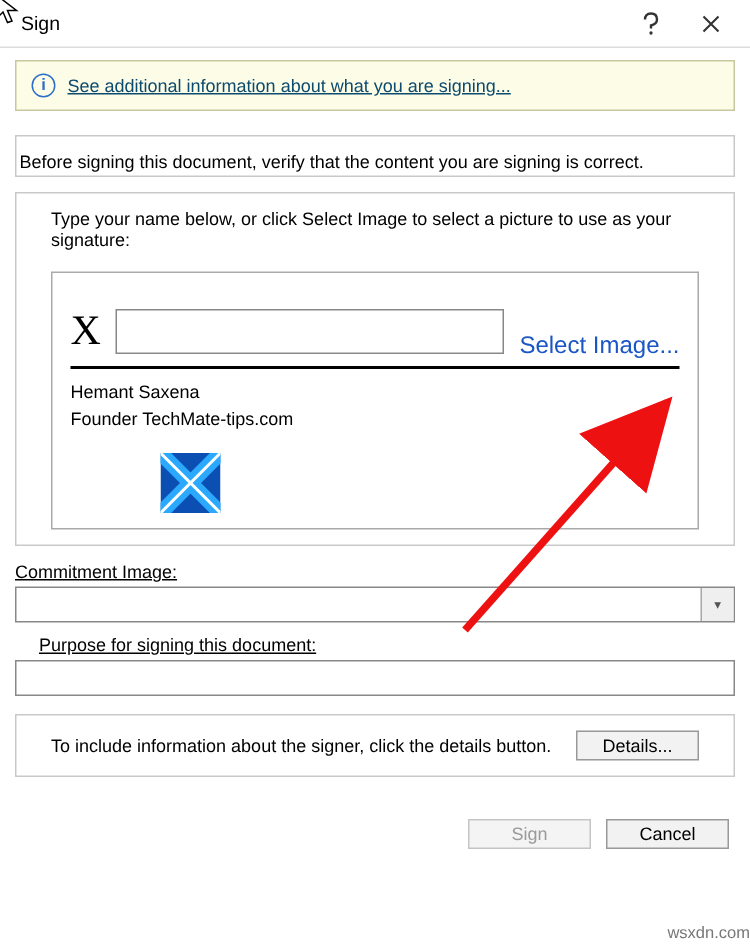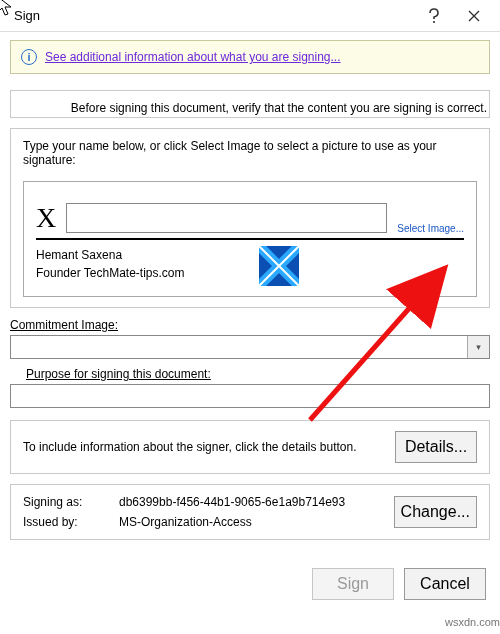--- a/index.html
+++ b/index.html
@@ -39,56 +39,56 @@
   }
   .infobar .info-icon {
     width: 16px; height: 16px;
     border: 1.5px solid #2a6fc9;
     border-radius: 50%;
     color: #2a6fc9;
     font-size: 11px; font-weight: bold;
     display: flex; align-items: center; justify-content: center;
     flex: none;
   }
-  .infobar a { color: #6d28d9; text-decoration: underline; }
+  .infobar a { color: #0c4a6e; text-decoration: underline; }
   .content { padding: 4px 10px 8px 10px; }
   .panel {
     border: 1px solid #c9c9c9;
-    padding: 10px 12px;
+    padding: 10px 23px;
     margin: 6px 0 10px 0;
     background: #fff;
   }
   .mb6 { margin-bottom: 6px; }
-  .verify { padding: 10px 2px 2px 2px; text-align: right; }
+  .verify { padding: 10px 2px 2px 2px; }
   .sig-area {
     margin-top: 14px;
     border: 1px solid #a9a9a9;
     background: #fff;
     padding: 20px 12px 10px 12px;
     position: relative;
   }
   .sig-row { display: flex; align-items: center; gap: 10px; }
   .sig-x { font-family: "Segoe Script","Brush Script MT",cursive; font-size: 28px; }
   .sig-input {
     flex: 1; height: 30px;
     border: 1px solid #888;
     background: #fff;
   }
   .select-image {
-    color: #1a56c4; font-size: 10px;
+    color: #1a56c4; font-size: 16px;
     white-space: nowrap;
     cursor: pointer;
     margin-top: 20px;
   }
   .sig-underline {
     height: 0;
     border-top: 2px solid #000;
     margin: 4px 0 6px 0;
   }
-  .signer-block { display: flex; align-items: flex-start; gap: 14px; }
+  .signer-block { display: flex; align-items: flex-start; gap: 14px; flex-direction: column; }
   .signer-text { line-height: 1.5; }
   .logo {
     width: 40px; height: 40px;
     margin-left: 60px;
     position: relative;
   }
   .form-label { margin-top: 8px; }
   .form-input {
     width: 100%; height: 24px;
     border: 1px solid #888;
@@ -105,25 +105,25 @@
   .combo-arrow {
     width: 22px;
     border-left: 1px solid #aaa;
     background: #efefef;
     display: flex; align-items: center; justify-content: center;
     font-size: 9px; color: #555;
   }
   .details-row { display: flex; align-items: center; }
   .details-row .dtext { flex: 1; }
   .btn {
-    min-width: 82px; height: 32px;
+    min-width: 82px; height: 20px;
     border: 1px solid #999;
     background: #f2f2f2;
     color: #000;
-    font-family: inherit; font-size: 16px;
+    font-family: inherit; font-size: 12px;
     cursor: pointer;
   }
   .btn.disabled {
     color: #9a9a9a;
     border-color: #c5c5c5;
     background: #f4f4f4;
     cursor: default;
   }
   .kv { display: grid; grid-template-columns: 90px 1fr auto; column-gap: 6px; row-gap: 6px; align-items: center; }
   .kv .full { grid-column: 3; grid-row: 1 / span 2; align-self: center; }
@@ -226,29 +226,20 @@
 
   
   <div class="panel" style="margin-top:12px;">
     <div class="details-row">
       <div class="dtext">To include information about the signer, click the details button.</div>
       <button class="btn">Details...</button>
     </div>
   </div>
 
   
-  <div class="panel">
-    <div class="kv">
-      <div>Signing as:</div>
-      <div>db6399bb-f456-44b1-9065-6e1a9b714e93</div>
-      <button class="btn full">Change...</button>
-      <div>Issued by:</div>
-      <div>MS-Organization-Access</div>
-    </div>
-  </div>
 
 </div>
 
 <div class="footer">
   <button class="btn disabled" disabled="">Sign</button>
   <button class="btn">Cancel</button>
 </div>
 
 <svg class="arrow-annot" width="500" height="634">
   <defs>

